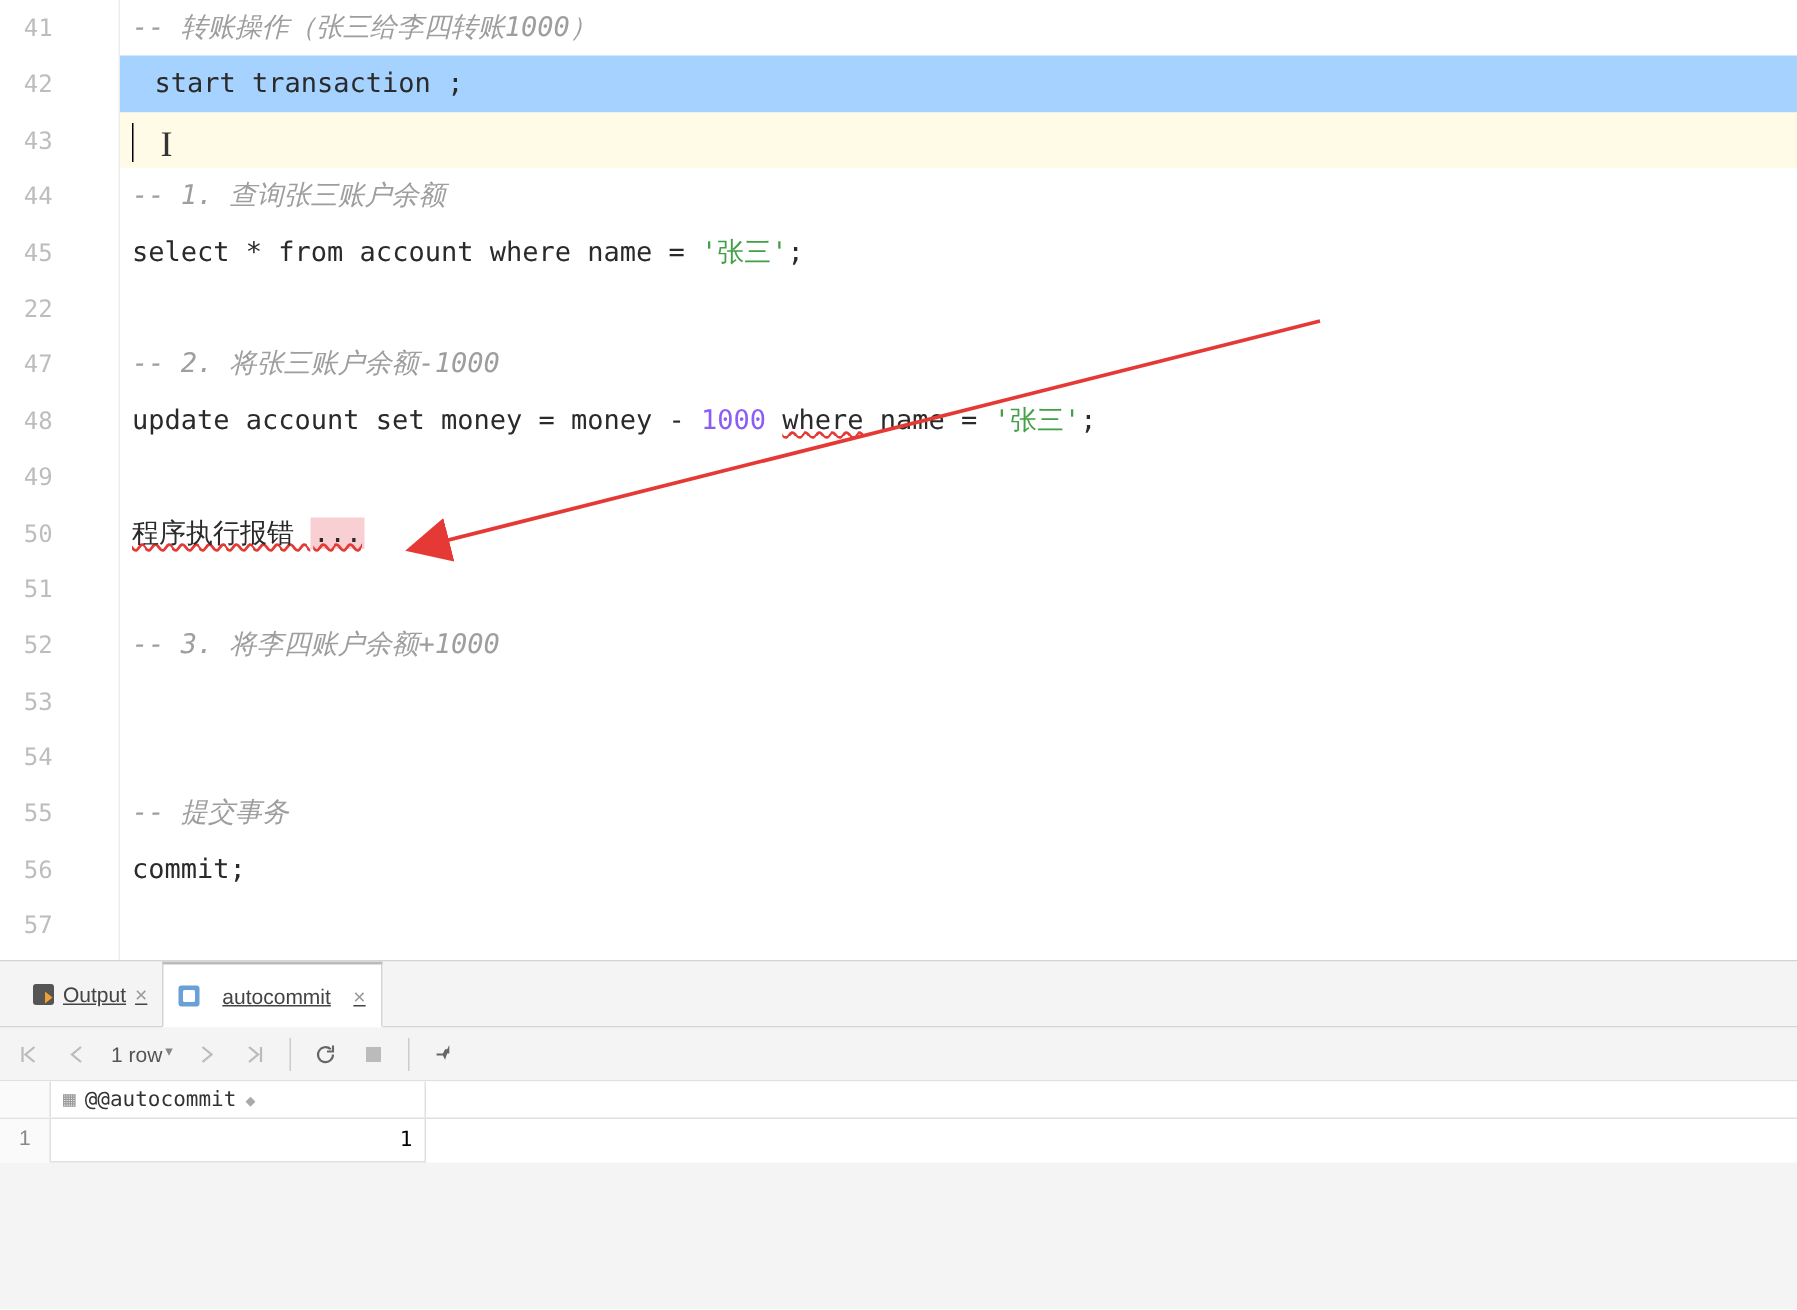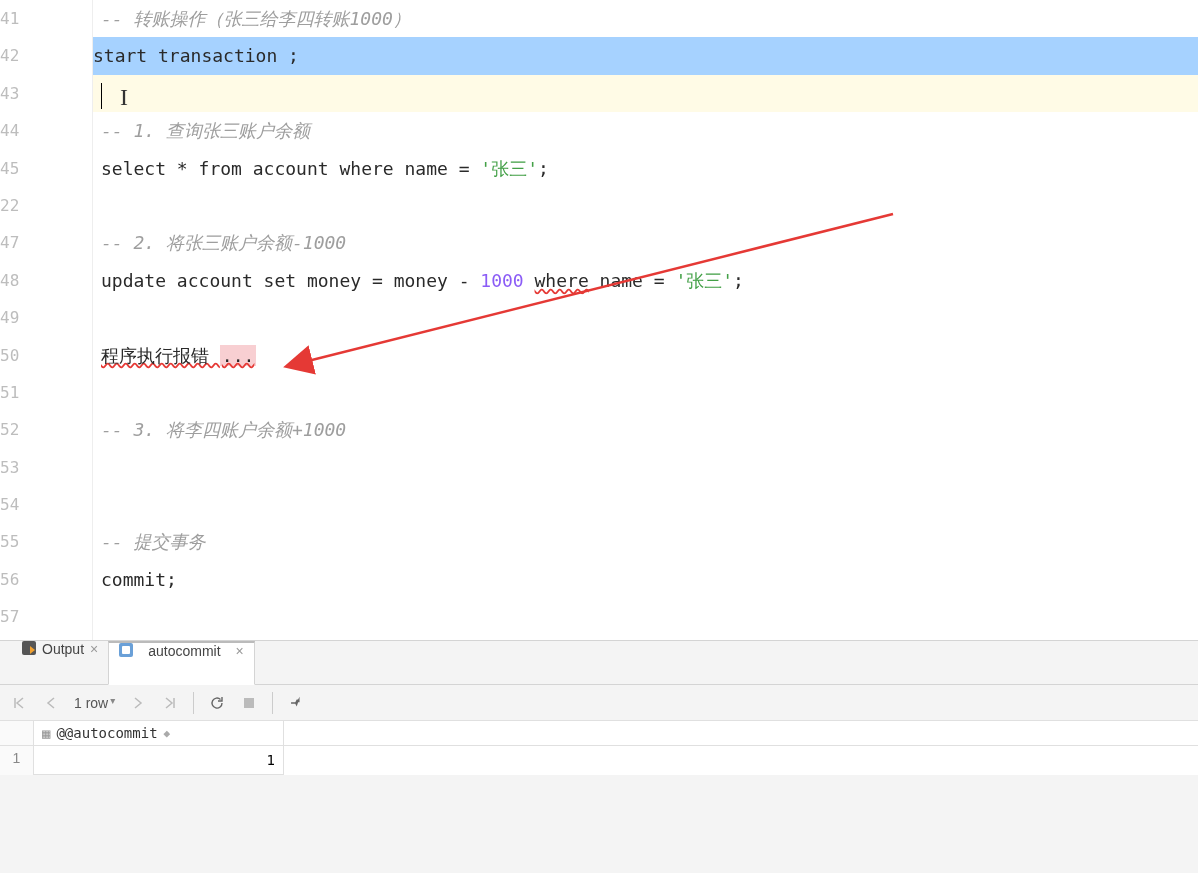--- a/index.html
+++ b/index.html
@@ -11,25 +11,25 @@
     width: 1198px;
     height: 873px;
   }
   .editor-wrap {
     display: flex;
     height: 640px;
     overflow: hidden;
     position: relative;
   }
   .gutter {
-    width: 93px;
+    width: 80px;
     background: #fff;
     border-right: 1px solid #eee;
     color: #bdbdbd;
-    text-align: left;
+    text-align: center;
     padding-right: 28px;
     font-size: 16px;
     user-select: none;
   }
   .gutter .ln {
     height: 37.4px;
     line-height: 37.4px;
   }
   .code-area {
     flex: 1;
@@ -39,21 +39,21 @@
   .code-line {
     height: 37.4px;
     line-height: 37.4px;
     white-space: pre;
     font-family: "Menlo", "Consolas", "Monaco", monospace;
     position: relative;
   }
   .line-selected {
     background: #a6d2ff;
     margin-left: -8px;
-    padding-left: 0;
+    padding-left: 23px;
   }
   .line-caret {
     background: #fffbe6;
     margin-left: -8px;
     padding-left: 8px;
   }
   .tok-comment { color: #9e9e9e; font-style: italic; }
   .tok-kw { color: #2a2a2a; }
   .tok-ident { color: #2a2a2a; }
   .tok-num { color: #8b5cf6; }
@@ -102,25 +102,27 @@
     align-items: center;
     height: 44px;
     background: #f4f4f4;
     border-bottom: 1px solid #d4d4d4;
     padding-left: 12px;
     font-family: -apple-system, "Segoe UI", Arial, sans-serif;
     font-size: 14px;
   }
   .tab {
     display: flex;
+    align-items: center;
     padding: 0 10px;
     height: 44px;
     color: #444;
     gap: 6px;
     cursor: pointer;
+    text-decoration: underline;
   }
   .tab.active {
     background: #fff;
     border: 1px solid #d4d4d4;
     border-bottom: 1px solid #fff;
     border-top: 2px solid #bbb;
     margin-bottom: -1px;
     gap: 15px;
   }
   .tab-close { color: #999; font-size: 14px; }

